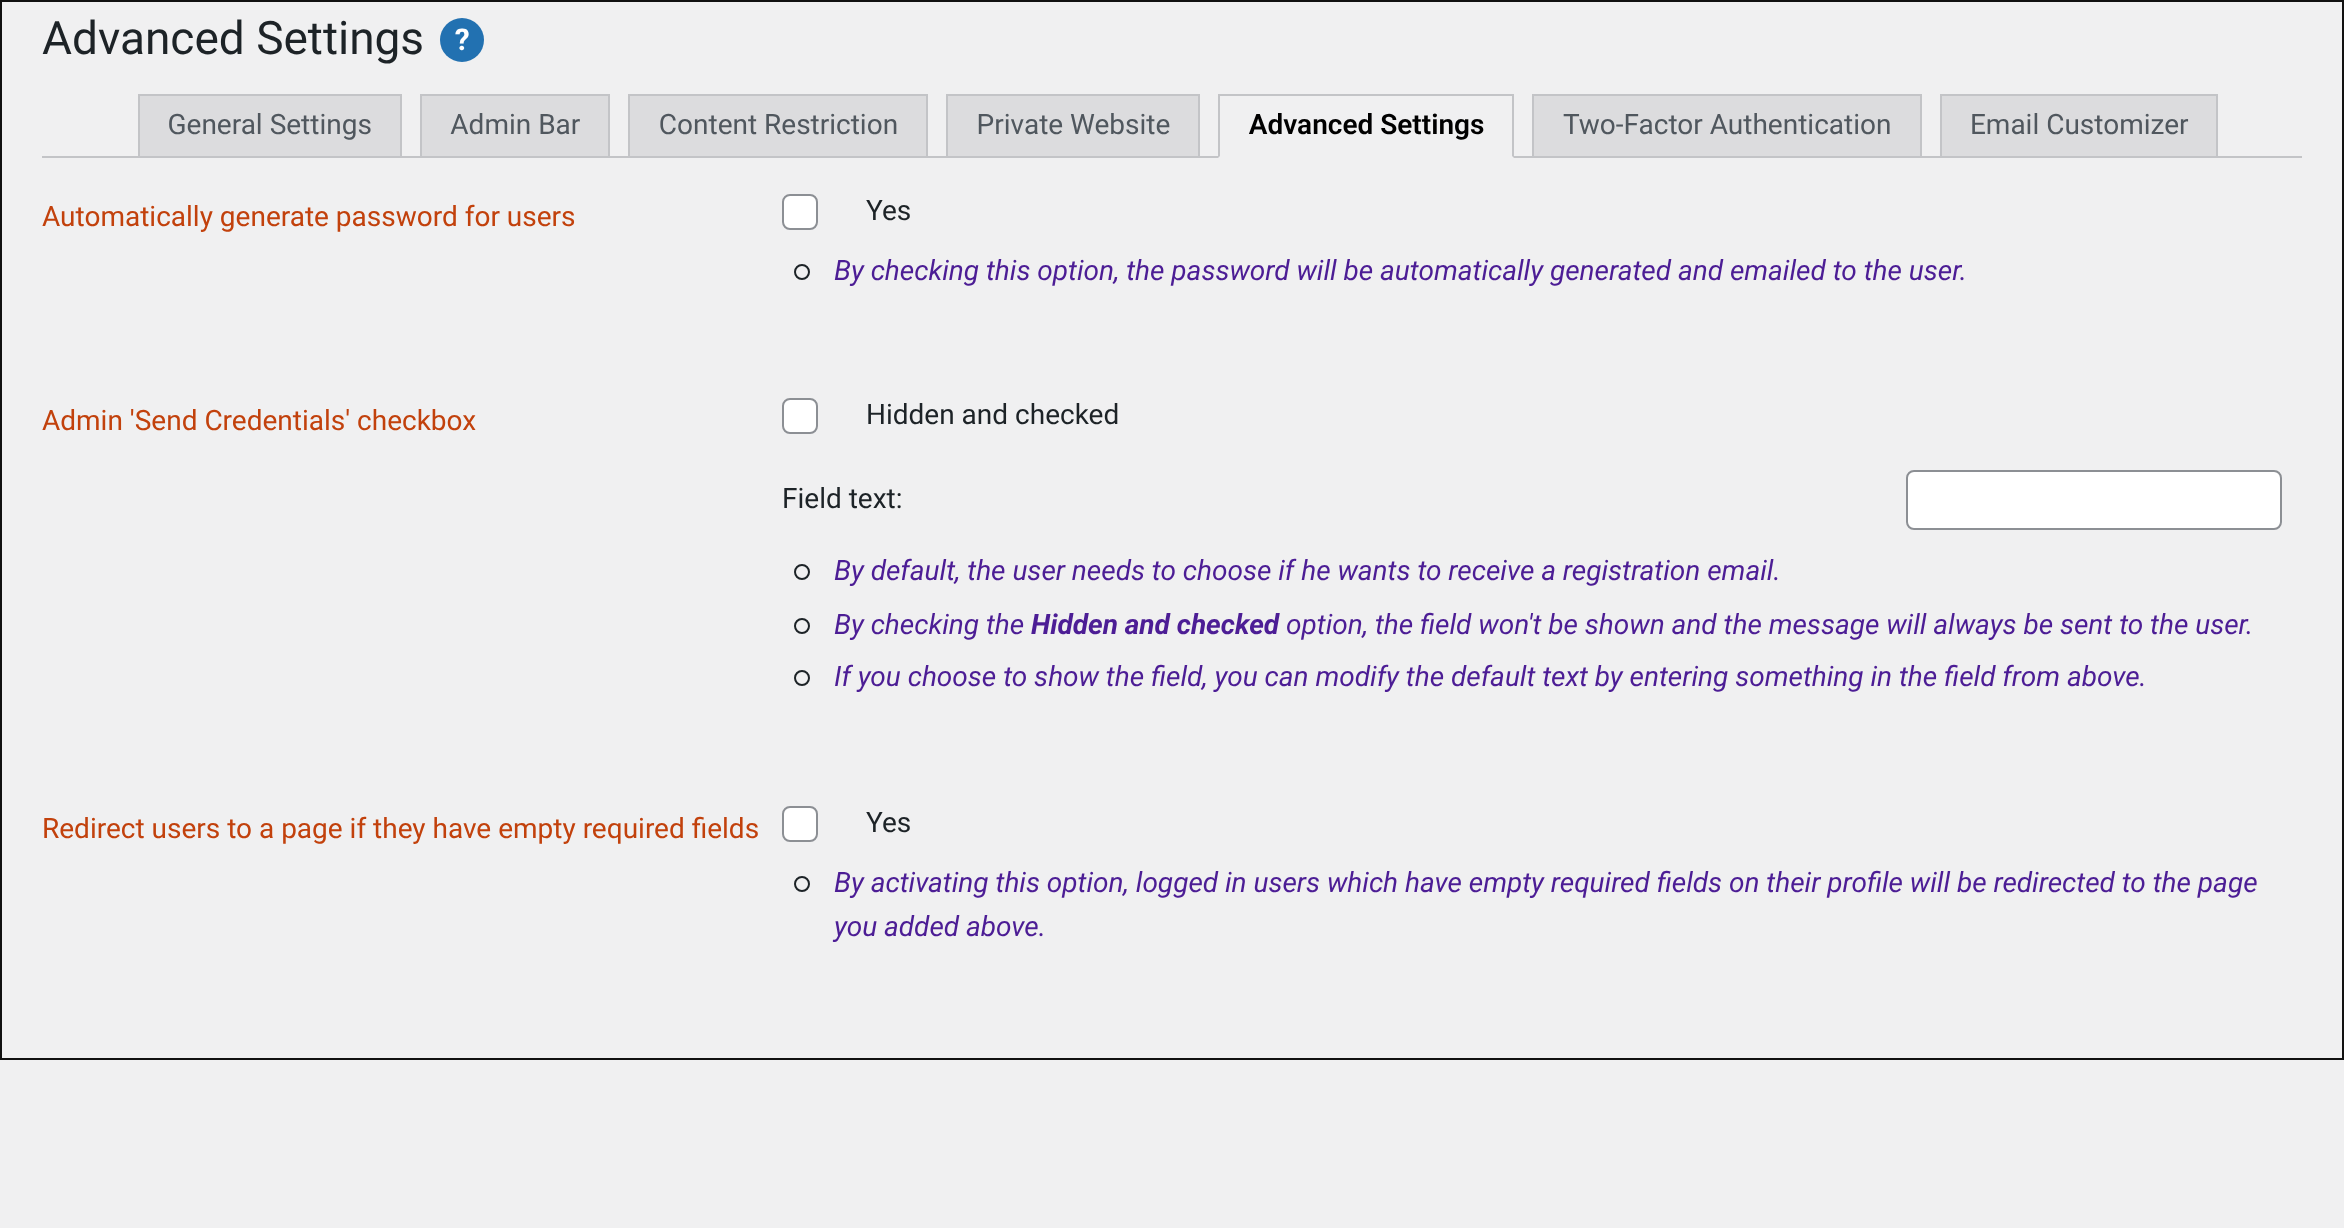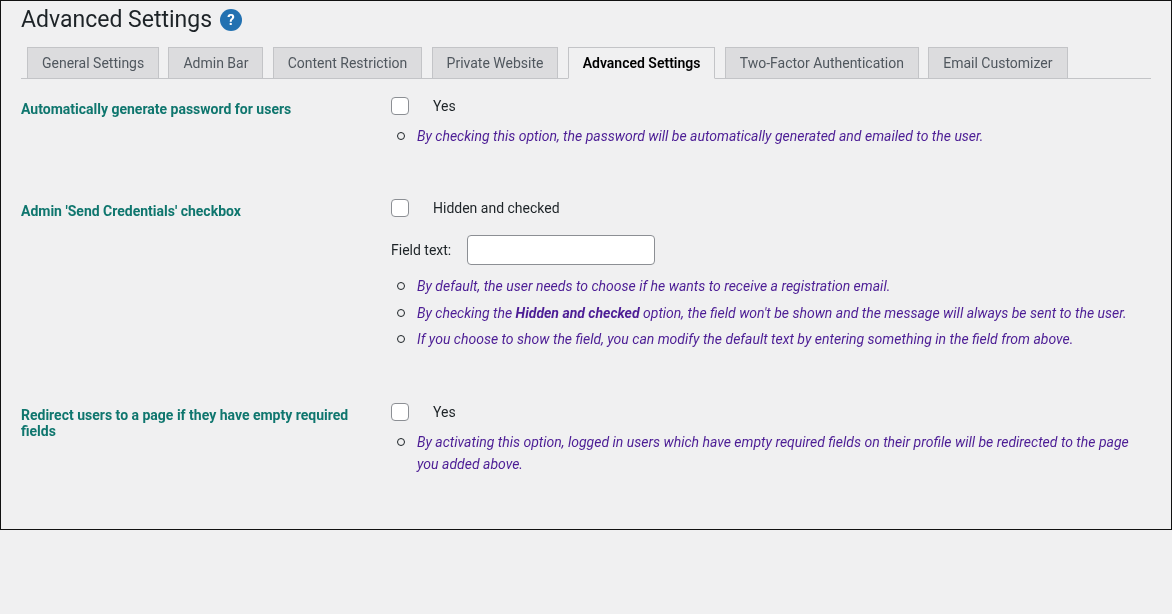--- a/index.html
+++ b/index.html
@@ -37,20 +37,21 @@
     display: inline-flex;
     align-items: center;
     justify-content: center;
     cursor: pointer;
   }
   .nav-tab-wrapper {
     border-bottom: 1px solid #c3c4c7;
     margin: 0;
     padding-top: 0;
     line-height: 1;
+    text-align: center;
   }
   .nav-tab {
     display: inline-block;
     border: 1px solid #c3c4c7;
     border-bottom: none;
     margin-left: 6px;
     margin-right: 0;
     padding: 8px 14px;
     font-size: 14px;
     background: #dcdcde;
@@ -100,23 +101,23 @@
   }
   .form-table {
     width: 100%;
     border-collapse: collapse;
   }
   .form-table th {
     width: 370px;
     padding: 22px 10px 22px 0;
     text-align: left;
     vertical-align: top;
-    font-weight: 700;
+    font-weight: 400;
     font-size: 14px;
-    color: #0f766e;
+    color: #c2410c;
   }
   .form-table td {
     padding: 18px 10px 30px 0;
     vertical-align: top;
     font-size: 14px;
     color: #1d2327;
   }
   .chk-row {
     display:flex;
     align-items:center;
@@ -164,20 +165,21 @@
     height:6px;
     border:1px solid #1d2327;
     border-radius:50%;
   }
   .fieldtext-row{
     display:flex;
     align-items:center;
     gap:16px;
     margin:18px 0 6px 0;
     font-size:14px;
+    justify-content:space-between;
   }
   .strong{ font-weight:700; font-style:italic; }
 </style>
 </head>
 <body>
 
 <div class="wrap">
 
   <div class="page-head">
     <h1>Advanced Settings</h1>

